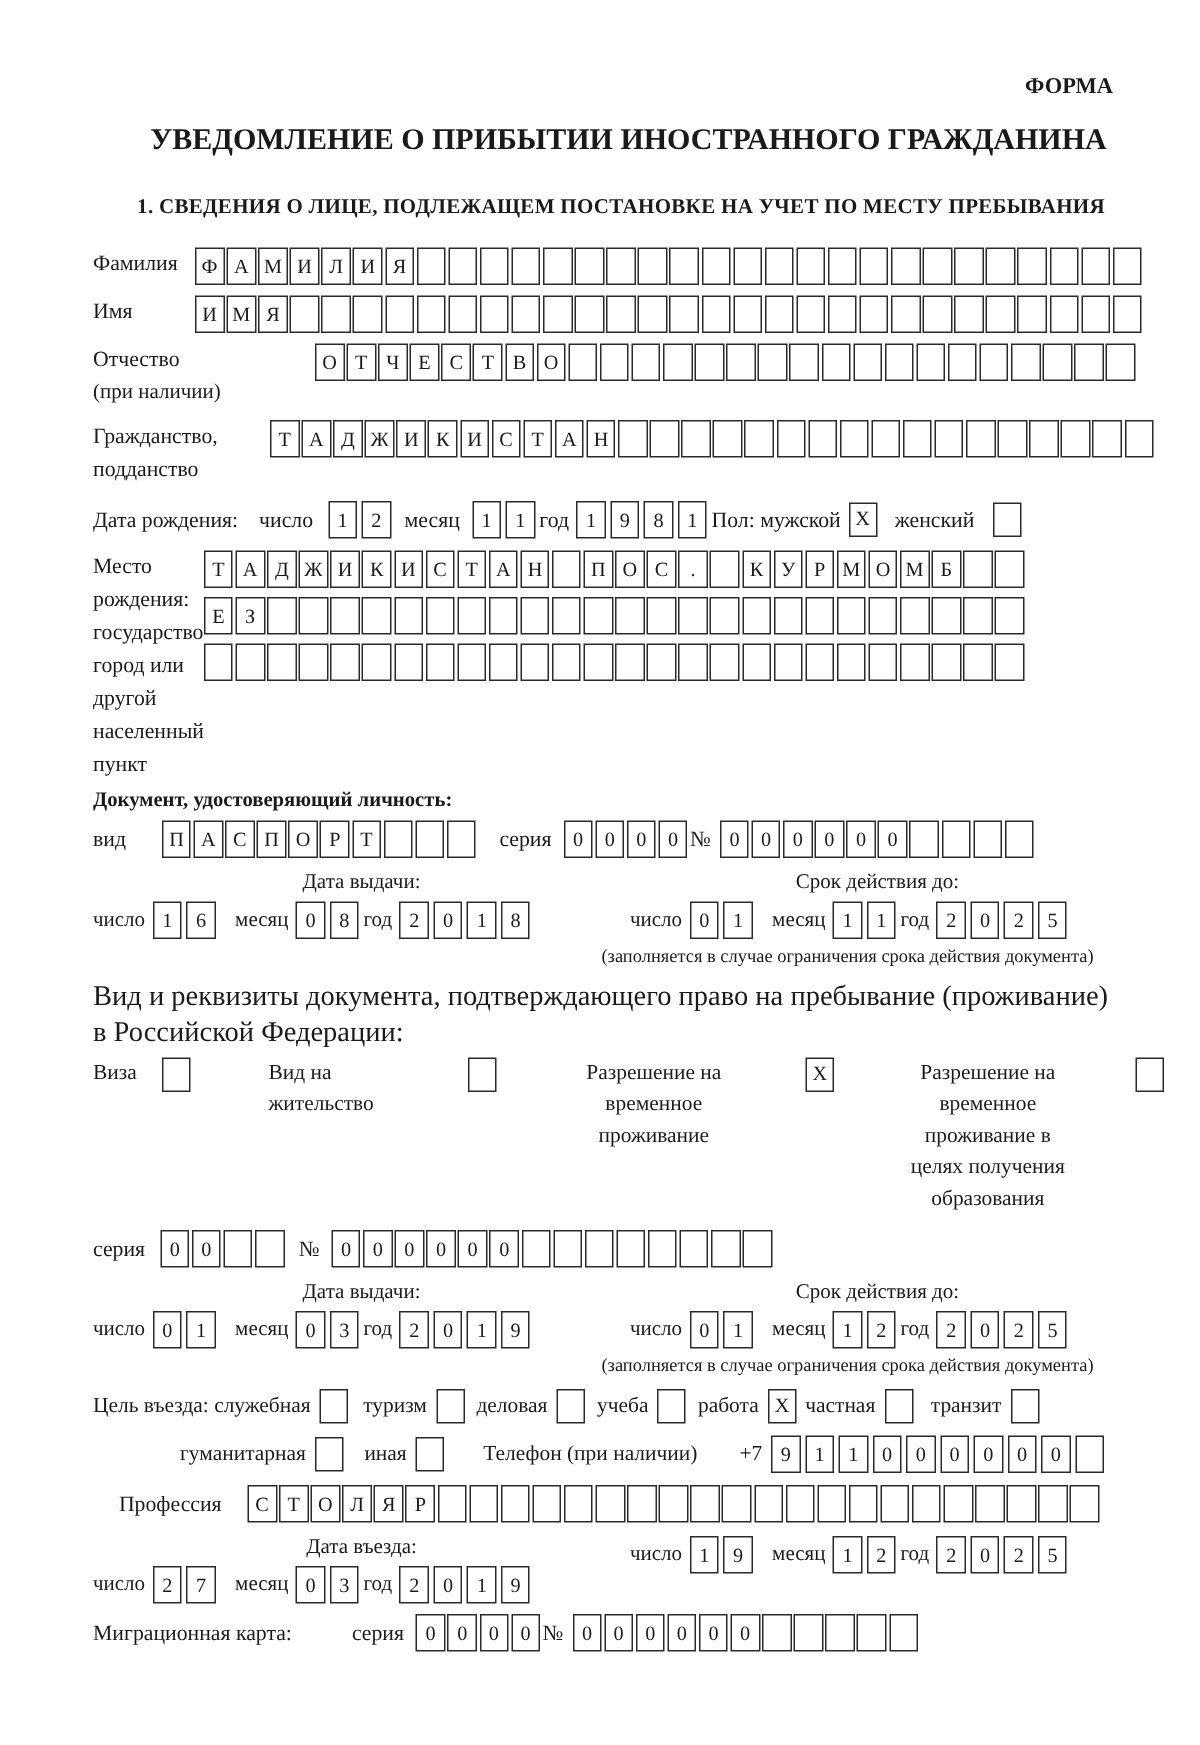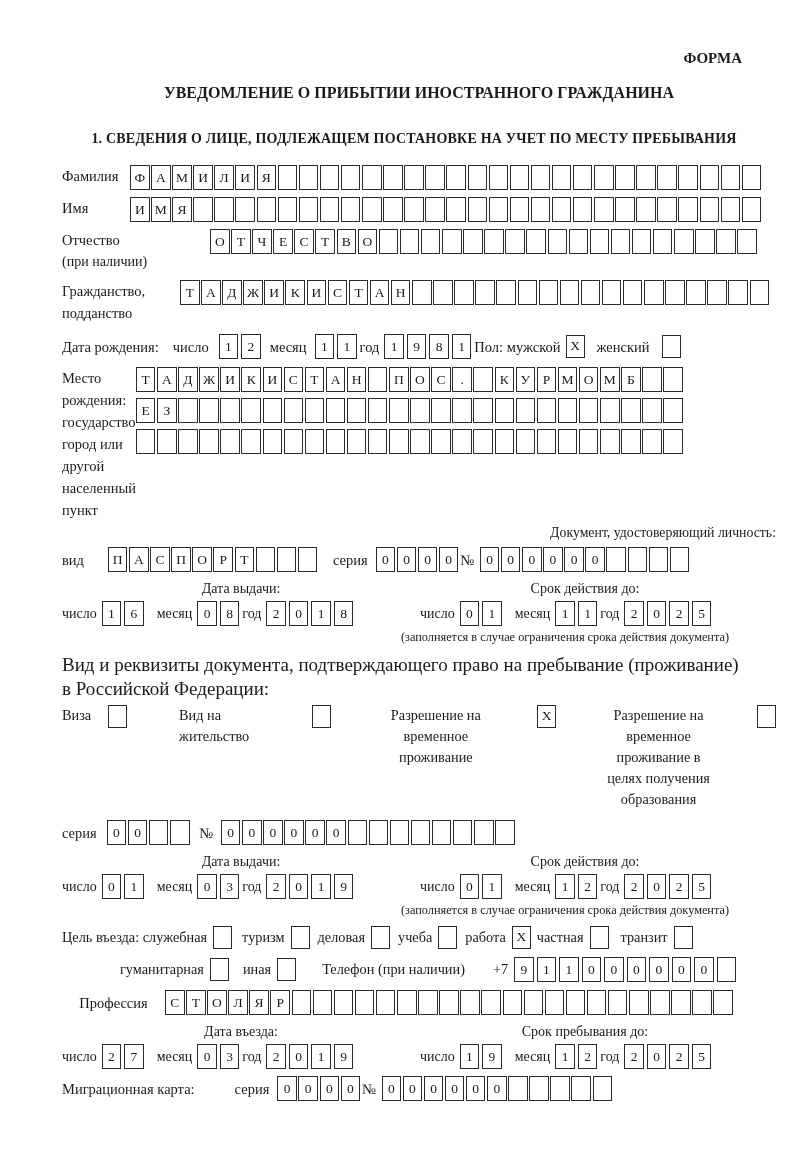--- a/index.html
+++ b/index.html
@@ -4,21 +4,21 @@
 <style>
   html,body{margin:0;padding:0;background:#ffffff;}
   body{width:800px;height:1163px;color:#1a1a1a;font-family:"Liberation Serif",serif;overflow:hidden;}
   .page{padding:34px 24px 0 62px;box-sizing:border-box;width:800px;}
   
   .hdr{display:flex;justify-content:flex-end;}
   .hdr-block{width:210px;font-size:13.5px;line-height:19px;}
   .hdr-ed{margin-top:4px;font-size:12.8px;line-height:18px;}
   .forma{width:210px;margin-left:auto;text-align:right;font-weight:bold;font-size:15px;margin-top:16px;padding-right:34px;box-sizing:border-box;}
   
-  .title{text-align:center;font-weight:bold;font-size:16px;line-height:24px;margin-top:14px;}
+  .title{text-align:center;font-weight:bold;font-size:20px;line-height:24px;margin-top:14px;}
   .blankline{display:inline-block;width:52px;border-bottom:2px solid #3a3a3a;height:12px;margin-left:10px;}
   .sec{font-weight:bold;font-size:14px;margin-top:26px;margin-bottom:18px;margin-left:-10px;text-align:center;letter-spacing:.2px;}
   
   .row{display:flex;align-items:flex-start;margin-bottom:7px;}
   .lbl{font-size:14.5px;line-height:22px;flex:none;}
   .lbl2{font-size:14px;line-height:22px;}
   .boxes{display:inline-flex;flex:none;}
   .cell{flex:none;display:inline-flex;align-items:center;justify-content:center;width:19.5px;height:25px;box-sizing:border-box;border:1.6px solid #2b2b2b;margin-right:1.6px;font-size:13.5px;background:#fff;}
   .dgroup .cell{margin-right:3px;}
   .cb{flex:none;display:inline-block;width:19px;height:23px;box-sizing:border-box;border:1.6px solid #2b2b2b;text-align:center;font-size:13.5px;line-height:20px;background:#fff;}
@@ -27,21 +27,21 @@
   
   .dpair{display:flex;margin-bottom:7px;}
   .dp{display:flex;flex-direction:column;}
   .dp-l{width:358px;}
   .dp-r{width:330px;}
   .dp-title{font-size:14px;text-align:center;line-height:20px;}
   .dp-fields{display:flex;align-items:center;margin-top:2px;}
   .dp-fields .dlbl{font-size:14px;margin-right:5px;}
   .dp-fields .gap{width:10px;}
   .dp-note{font-size:12.3px;line-height:17px;margin-top:3px;white-space:nowrap;margin-left:-40px;text-align:center;}
-  .center-b{font-weight:normal;font-size:13.8px;text-align:right;margin:4px 0 6px 0;}
+  .center-b{font-weight:bold;font-size:13.8px;text-align:left;margin:4px 0 6px 0;}
   .intro{font-size:19px;line-height:24px;font-family:Liberation Serif, serif;}
   
   .visarow{display:flex;align-items:flex-start;margin:4px 0 10px 0;gap:17px;}
   .visarow .optlbl{font-size:14.3px;line-height:21px;}
   .optblock{text-align:center;font-size:14.3px;line-height:21px;}
   .purp{display:flex;align-items:center;margin-bottom:8px;}
   .purp .plbl{font-size:14.3px;margin-right:6px;}
 </style>
 </head>
 <body>
@@ -618,21 +618,20 @@
         <span class="dlbl">год</span>
         <span class="boxes">
             <span class="cell">2</span>
             <span class="cell">0</span>
             <span class="cell">1</span>
             <span class="cell">9</span>
           </span>
       </div>
     </div>
     <div class="dp dp-r">
-      <div class="dp-title">Срок пребывания до:</div>
       <div class="dp-fields dgroup">
         <span class="dlbl">число</span>
         <span class="boxes">
             <span class="cell">1</span>
             <span class="cell">9</span>
           </span>
         <span class="gap"></span>
         <span class="dlbl">месяц</span>
         <span class="boxes">
             <span class="cell">1</span>

